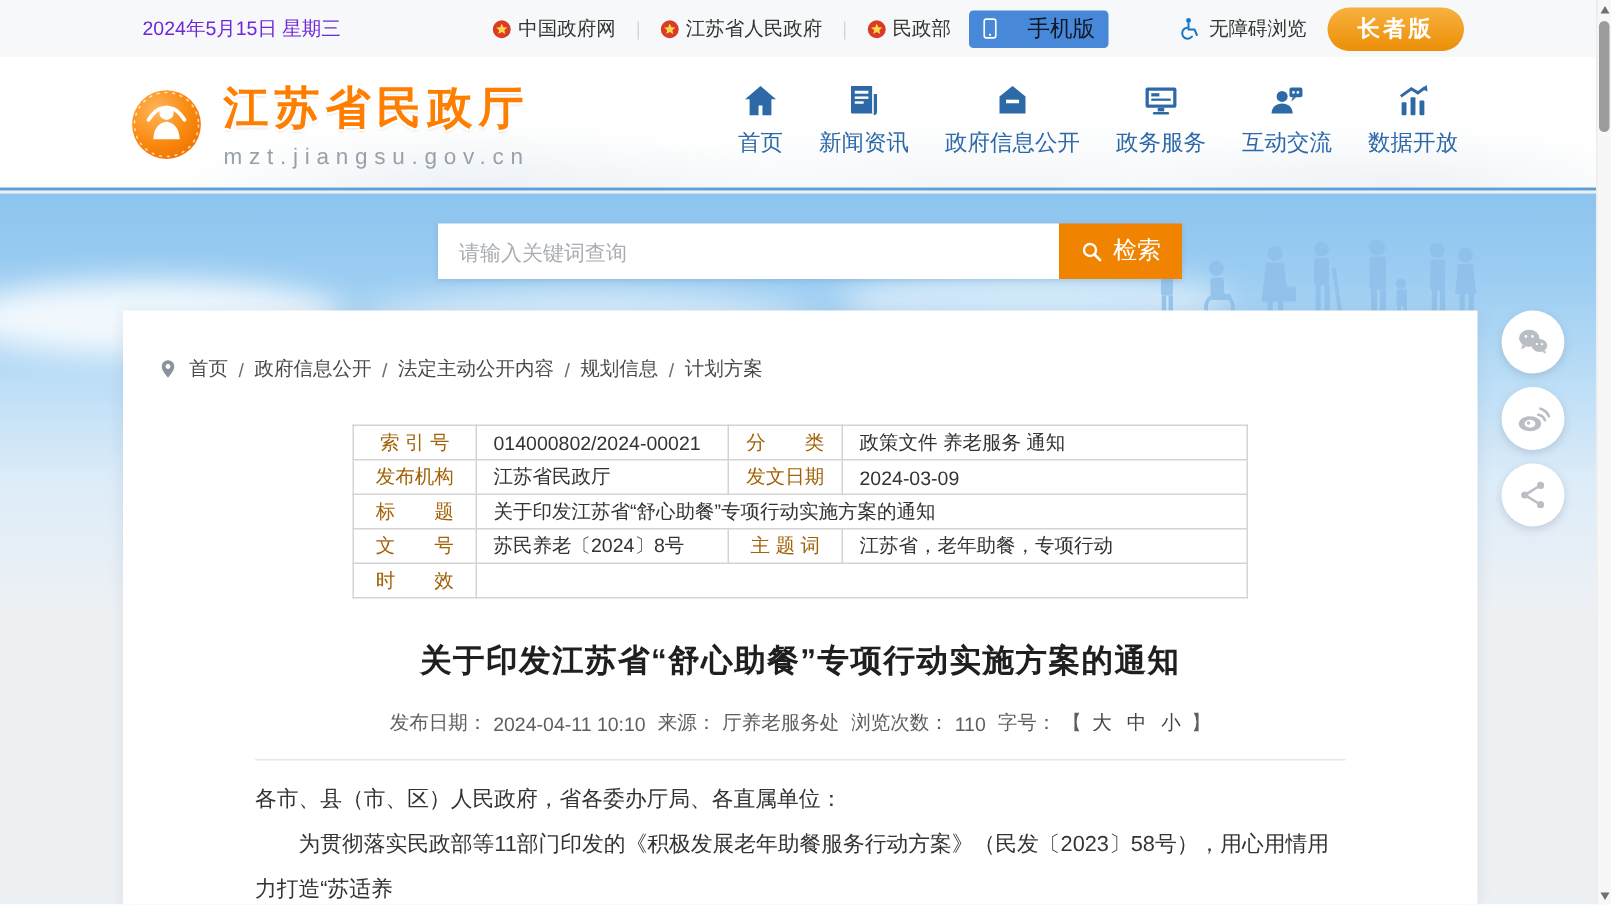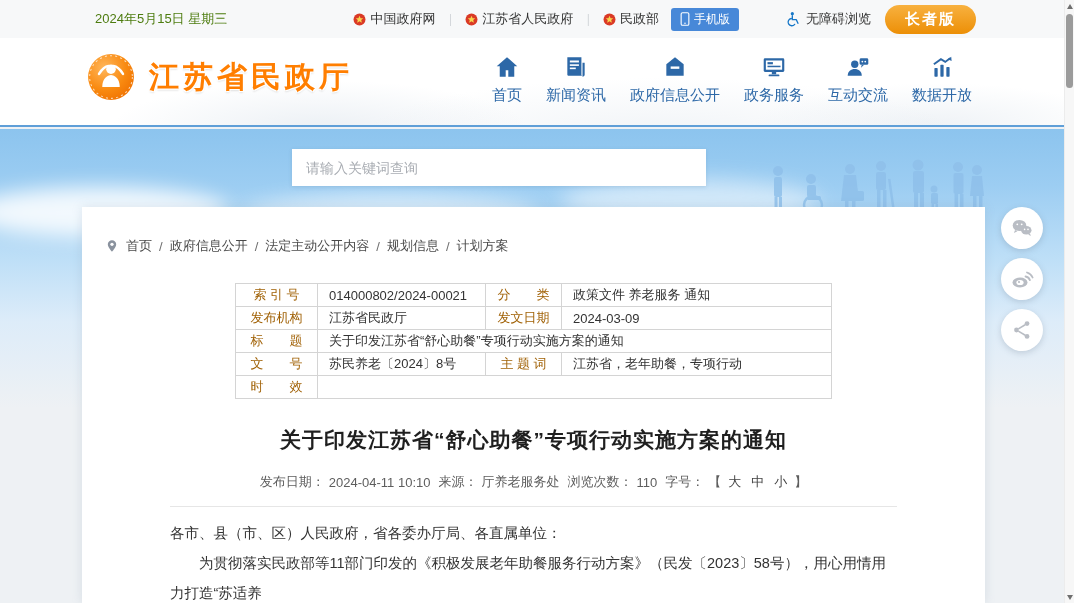--- a/index.html
+++ b/index.html
@@ -2,25 +2,25 @@
 <html><head>
 <meta charset="utf-8">
 <style>
   * { margin:0; padding:0; box-sizing:border-box; }
   html,body { width:1074px; height:603px; overflow:hidden; font-family:"Liberation Sans",sans-serif; }
   .viewport { position:relative; width:1074px; height:603px; background:#eef1f4; overflow:hidden; }
 
   
   .topbar { position:absolute; top:0; left:0; width:1064px; height:38px; background:#f7f8f9;
             display:flex; align-items:center; justify-content:space-between; }
-  .topbar-date { margin-left:95px; font-size:13px; color:#4d7c0f; }
+  .topbar-date { margin-left:95px; font-size:13px; color:#6d28d9; }
   .topbar-right { display:flex; align-items:center; margin-right:88px; }
   .gov-link { display:flex; align-items:center; gap:4px; font-size:13px; color:#333; cursor:pointer; }
   .tsep { color:#c9ccd1; font-size:12px; margin:0 9px; }
-  .mobile-btn { display:flex; align-items:center; gap:4px; background:#4788d8; color:#ffffff; font-size:12px;
+  .mobile-btn { display:flex; align-items:center; gap:20px; background:#4788d8; color:#0f172a; font-size:15px;
                 padding:3px 9px; border-radius:3px; margin-left:12px; cursor:pointer; }
   .access { display:flex; align-items:center; gap:5px; font-size:13px; color:#333; margin-left:46px; cursor:pointer; }
   .elder-btn { background:linear-gradient(#f8b13f,#ec8f07); color:#fff; font-size:15px; font-weight:bold;
                padding:5px 20px; border-radius:16px; margin-left:14px; letter-spacing:2px; cursor:pointer; border:0; }
 
   
   .header { position:absolute; top:38px; left:0; width:1064px; height:89px; background:#fff;
             border-bottom:2px solid #5f9fd8; }
   .header::before { content:""; position:absolute; inset:0;
       background:
@@ -149,20 +149,21 @@
           </defs>
         <circle cx="24" cy="24" r="22" fill="url(#lg)"></circle>
         <circle cx="24" cy="24" r="20.5" fill="none" stroke="#fff" stroke-width="1" stroke-dasharray="2 3" opacity=".7"></circle>
         <circle cx="24" cy="16.5" r="4.6" fill="#fff"></circle>
         <path d="M24 22c-6.2 1-8.4 6.2-8.4 11.5h16.8C32.4 28.2 30.2 23 24 22z" fill="#fff"></path>
         <path d="M12.5 21q4.5-7 9-7.5" fill="none" stroke="#fff" stroke-width="2.4" stroke-linecap="round"></path>
         <path d="M35.5 21q-4.5-7-9-7.5" fill="none" stroke="#fff" stroke-width="2.4" stroke-linecap="round"></path>
       </svg>
       <div class="logo-text">
         <div class="site-name">江苏省民政厅</div>
+        <div class="site-url">mzt.jiangsu.gov.cn</div>
       </div>
     </div>
     <div class="nav">
       <div class="nav-item">
         <svg width="26" height="26" viewBox="0 0 24 24" fill="#2d68a7">
             <path d="M12 3 2.5 11.2h2.8V21h5.5v-6h2.4v6h5.5v-9.8h2.8z"></path>
           </svg>
         <span class="nav-label">首页</span>
       </div>
       <div class="nav-item">
@@ -253,20 +254,27 @@
         <rect x="185.5" y="20" width="10" height="21" rx="2"></rect>
         <rect x="186.5" y="41" width="3.5" height="19"></rect>
         <rect x="192" y="41" width="3.5" height="19"></rect>
       <circle cx="209" cy="17" r="5"></circle>
         <path d="M204 23h10l2 20h-14z"></path>
         <rect x="205" y="43" width="3.5" height="17"></rect>
         <rect x="211" y="43" width="3.5" height="17"></rect>
     </svg>
     <div class="search-bar">
       <input class="search-input" type="text" placeholder="请输入关键词查询" style="">
+      <button class="search-btn">
+        <svg width="16" height="16" viewBox="0 0 24 24">
+            <circle cx="10" cy="10" r="6" fill="none" stroke="#fff" stroke-width="2.4"></circle>
+            <line x1="14.5" y1="14.5" x2="20" y2="20" stroke="#fff" stroke-width="2.6" stroke-linecap="round"></line>
+          </svg>
+        <span>检索</span>
+      </button>
     </div>
   </div>
 
   <div class="card">
     <div class="breadcrumb">
       <svg width="14" height="14" viewBox="0 0 24 24" fill="#8a929e">
           <path d="M12 2a7.2 7.2 0 0 0-7.2 7.2C4.8 14.4 12 22 12 22s7.2-7.6 7.2-12.8A7.2 7.2 0 0 0 12 2z"></path>
           <circle cx="12" cy="9.2" r="2.8" fill="#fff"></circle>
         </svg>
       <span class="crumb">首页</span>

